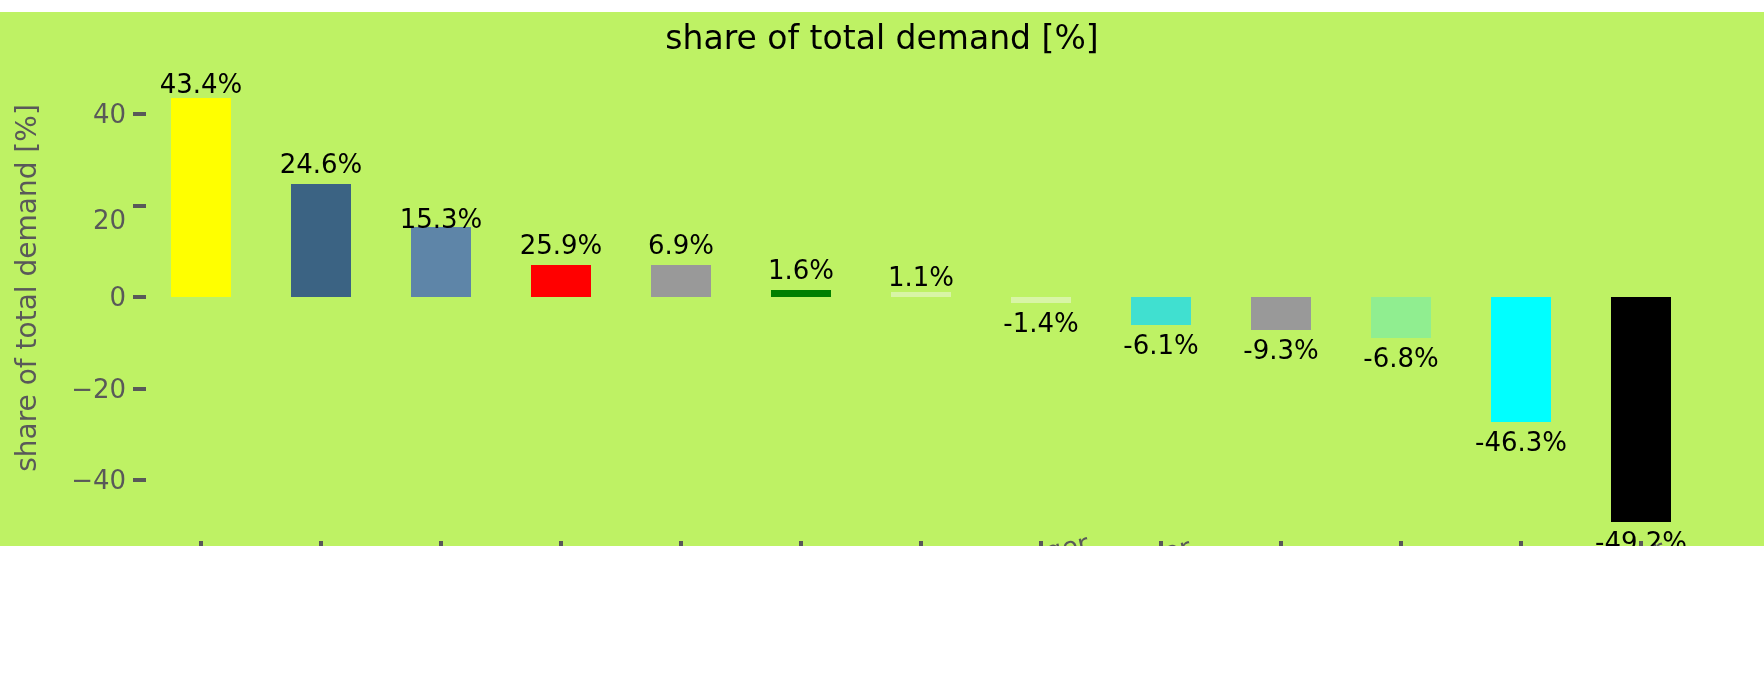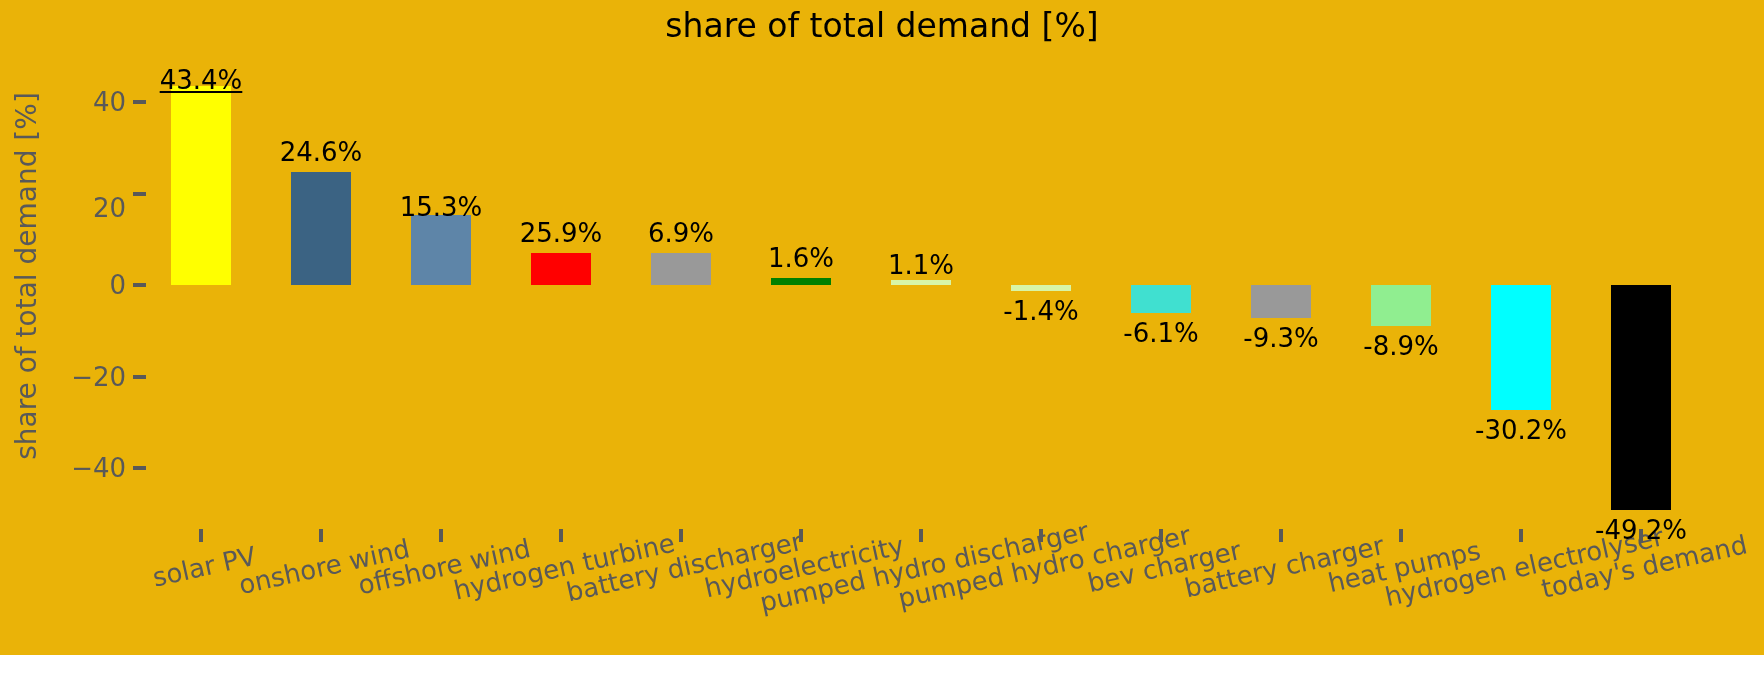--- a/index.html
+++ b/index.html
@@ -1,21 +1,22 @@
 <!DOCTYPE html>
 <html><head>
 <meta charset="utf-8">
 <style>
   html,body{margin:0;padding:0;background:#fff;}
   .figure{
     position:relative;
-    width:1764px;height:655px;
-    background:#eab308;
+    width:1764px;height:534px;
+    background:#bef264;
     font-family:"DejaVu Sans", sans-serif;
     overflow:hidden;
+    margin-top:12px;
   }
   .chart-title{
     position:absolute;
     left:12px;top:6px;width:1740px;
     text-align:center;
     font-size:33px;
     color:#000000;
     white-space:nowrap;
   }
   .y-axis-label{
@@ -84,21 +85,21 @@
       <div class="y-tick-mark" style="left: 133px; top: 191.5px;"></div>
       <div class="y-tick-label" style="left: 26px; top: 272px;">0</div>
       <div class="y-tick-mark" style="left: 133px; top: 283px;"></div>
       <div class="y-tick-label" style="left: 26px; top: 363.5px;">−20</div>
       <div class="y-tick-mark" style="left: 133px; top: 374.5px;"></div>
       <div class="y-tick-label" style="left: 26px; top: 455px;">−40</div>
       <div class="y-tick-mark" style="left: 133px; top: 466px;"></div>
     </div>
   <div id="plot-area">
       <div class="bar" style="left: 171px; top: 86.445px; width: 60px; height: 198.555px; background: rgb(255, 255, 0);"></div>
-      <div class="bar-value-label" style="left: 91px; top: 64px; text-decoration: underline;">43.4%</div>
+      <div class="bar-value-label" style="left: 91px; top: 56px;">43.4%</div>
       <div class="x-tick-mark" style="left: 199px; top: 529px;"></div>
       <div class="x-tick-label" style="left: -9px; top: 552px;">solar PV</div>
       <div class="bar" style="left: 291px; top: 172.455px; width: 60px; height: 112.545px; background: rgb(59, 99, 131);"></div>
       <div class="bar-value-label" style="left: 211px; top: 136.455px;">24.6%</div>
       <div class="x-tick-mark" style="left: 319px; top: 529px;"></div>
       <div class="x-tick-label" style="left: 111px; top: 552px;">onshore wind</div>
       <div class="bar" style="left: 411px; top: 215.002px; width: 60px; height: 69.9975px; background: rgb(94, 133, 168);"></div>
       <div class="bar-value-label" style="left: 331px; top: 191px;">15.3%</div>
       <div class="x-tick-mark" style="left: 439px; top: 529px;"></div>
       <div class="x-tick-label" style="left: 231px; top: 552px;">offshore wind</div>
@@ -124,25 +125,25 @@
       <div class="x-tick-label" style="left: 831px; top: 552px;">pumped hydro charger</div>
       <div class="bar" style="left: 1131px; top: 285px; width: 60px; height: 27.9075px; background: rgb(64, 224, 208);"></div>
       <div class="bar-value-label" style="left: 1051px; top: 316.908px;">-6.1%</div>
       <div class="x-tick-mark" style="left: 1159px; top: 529px;"></div>
       <div class="x-tick-label" style="left: 951px; top: 552px;">bev charger</div>
       <div class="bar" style="left: 1251px; top: 285px; width: 60px; height: 32.94px; background: rgb(153, 153, 153);"></div>
       <div class="bar-value-label" style="left: 1171px; top: 321.94px;">-9.3%</div>
       <div class="x-tick-mark" style="left: 1279px; top: 529px;"></div>
       <div class="x-tick-label" style="left: 1071px; top: 552px;">battery charger</div>
       <div class="bar" style="left: 1371px; top: 285px; width: 60px; height: 40.7175px; background: rgb(144, 238, 144);"></div>
-      <div class="bar-value-label" style="left: 1291px; top: 329.717px;">-8.9%</div>
+      <div class="bar-value-label" style="left: 1291px; top: 329.717px;">-6.8%</div>
       <div class="x-tick-mark" style="left: 1399px; top: 529px;"></div>
       <div class="x-tick-label" style="left: 1191px; top: 552px;">heat pumps</div>
       <div class="bar" style="left: 1491px; top: 285px; width: 60px; height: 124.897px; background: rgb(0, 255, 255);"></div>
-      <div class="bar-value-label" style="left: 1411px; top: 413.897px;">-30.2%</div>
+      <div class="bar-value-label" style="left: 1411px; top: 413.897px;">-46.3%</div>
       <div class="x-tick-mark" style="left: 1519px; top: 529px;"></div>
       <div class="x-tick-label" style="left: 1311px; top: 552px;">hydrogen electrolyser</div>
       <div class="bar" style="left: 1611px; top: 285px; width: 60px; height: 225.09px; background: rgb(0, 0, 0);"></div>
       <div class="bar-value-label" style="left: 1531px; top: 514.09px;">-49.2%</div>
       <div class="x-tick-mark" style="left: 1639px; top: 529px;"></div>
       <div class="x-tick-label" style="left: 1431px; top: 552px;">today's demand</div>
     </div>
 </div>
 
 </body></html>

